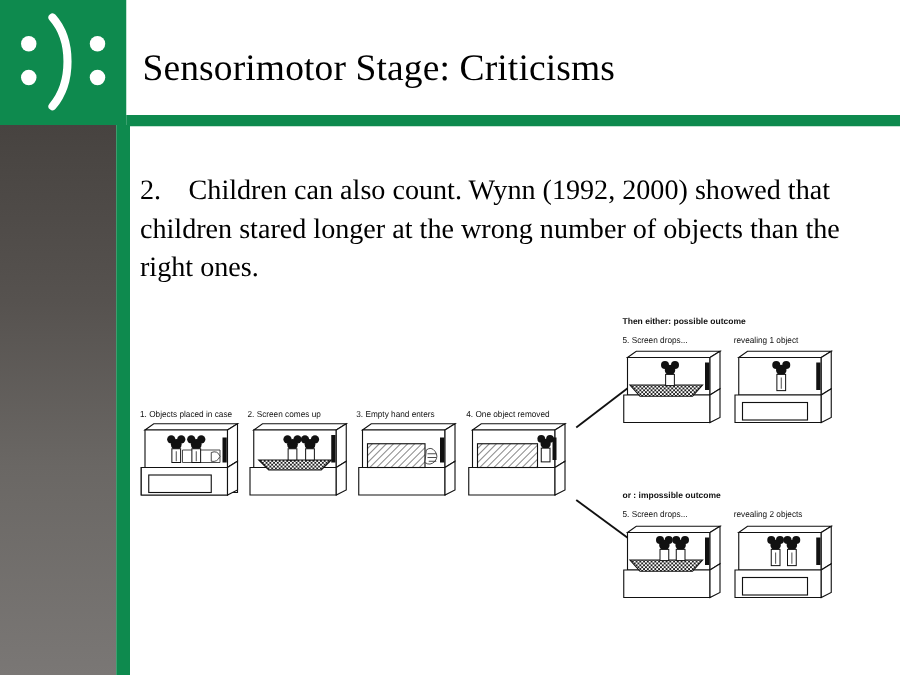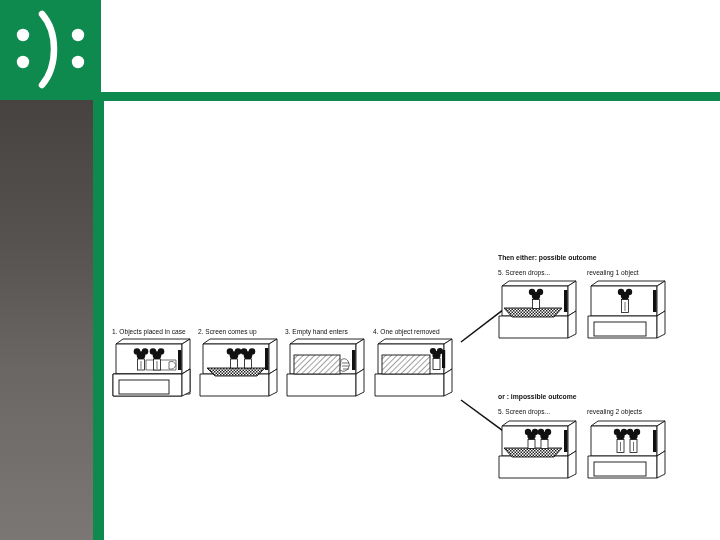--- a/index.html
+++ b/index.html
@@ -77,21 +77,25 @@
       <circle cx="78" cy="35" r="6.2" fill="#ffffff"></circle>
       <circle cx="78" cy="62" r="6.2" fill="#ffffff"></circle>
       <path d="M42 14 C58 32, 58 66, 42 85" stroke="#ffffff" stroke-width="6.5" fill="none" stroke-linecap="round"></path>
     </svg>
   </div>
 
   <div class="side-gradient"></div>
   <div class="side-green"></div>
   <div class="title-rule"></div>
 
-
+  <div class="title">Sensorimotor Stage: Criticisms</div>
+
+  <div class="body-text">
+    <span class="numlead">2.</span><span>Children can also count. Wynn (1992, 2000) showed that children stared longer at the wrong number of objects than the right ones.</span>
+  </div>
 
   <div class="figure">
 
     <div class="fig-label" style="left:2px;top:88px;">1. Objects placed in case</div>
     <div class="fig-label" style="left:88px;top:88px;">2. Screen comes up</div>
     <div class="fig-label" style="left:175px;top:88px;">3. Empty hand enters</div>
     <div class="fig-label" style="left:263px;top:88px;">4. One object removed</div>
 
     <div class="panel" style="left:2px;top:98px;">
       <svg width="82" height="60" viewBox="0 0 82 60">

